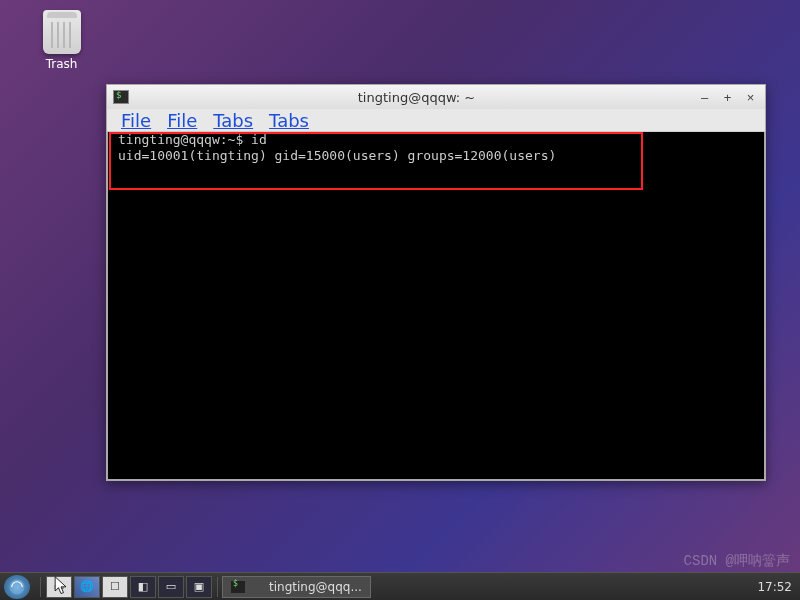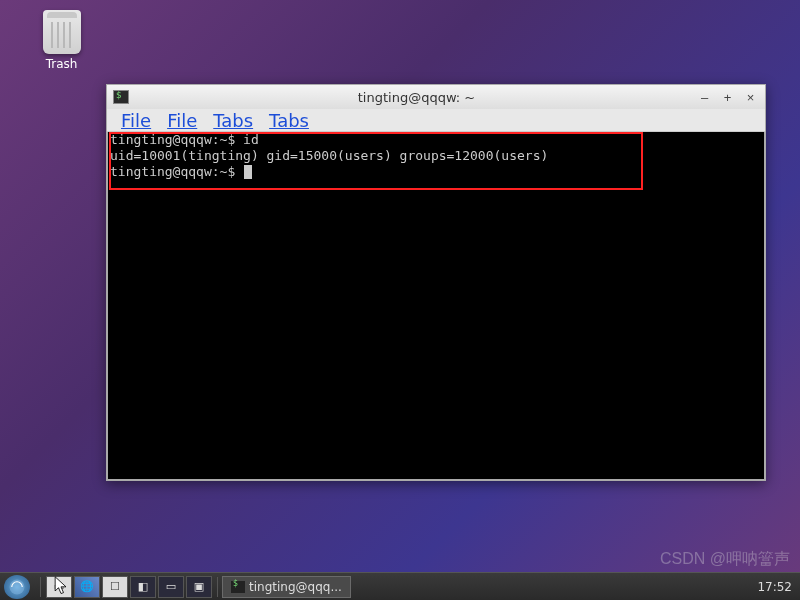--- a/index.html
+++ b/index.html
@@ -54,21 +54,21 @@
     }
     .menubar {
       height: 23px; background: #e8e8e8; border-bottom: 1px solid #ccc;
       display: flex; align-items: center; padding: 0 6px;
       font-size: 18px; color: #1d4ed8;
     }
     .menubar span { padding: 0 8px; text-decoration: underline; text-decoration-style: solid; text-underline-offset: 1px; cursor:pointer; }
     .terminal-body {
       flex: 1; background: #000; color: #ccc;
       font-family: "DejaVu Sans Mono", monospace;
-      font-size: 13px; padding: 0 2px 2px;
+      font-size: 13px; padding: 0 10px 2px;
       position: relative; line-height: 16px;
       border: 1px solid #aaa; border-top:none;
     }
     .highlight-box {
       position: absolute; top: 0; left: 1px;
       width: 534px; height: 58px;
       border: 2px solid #f22; pointer-events: none;
     }
     .term-line { white-space: pre; }
     .cursor {
@@ -94,29 +94,29 @@
       display:flex; align-items:center; justify-content:center;
       cursor:pointer; font-size:11px;
     }
     .launcher-icon.light { background:#ddd; color:#333; }
     .launcher-icon.blue { background:linear-gradient(45deg,#3a5a9a,#6a8aca); }
     .launcher-icon.dark { background:#2a2a3a; }
     .divider { width:1px; height:20px; background:#555; margin: 0 4px; }
     .task-entry {
       height: 22px; padding: 0 8px; background: #4a4a4a;
       border: 1px solid #6a6a6a; display:flex; align-items:center;
-      gap:4px; cursor:pointer; font-size:12px;
+      gap:24px; cursor:pointer; font-size:12px;
     }
     .task-entry .mini-icon { width:14px; height:12px; background:#222; position:relative; }
     .task-entry .mini-icon::after { content:"$"; color:#7d7; font-size:8px; position:absolute; left:2px; top:-2px; }
     .tray { margin-left: auto; display:flex; align-items:flex-start; gap:8px; padding-right:4px; }
     .watermark {
       position:absolute; right:10px; bottom:30px;
-      color:rgba(220,220,220,.35); font-size:16px;
-      font-family: Liberation Sans, sans-serif; pointer-events:none;
+      color:rgba(220,220,220,.35); font-size:14px;
+      font-family: Liberation Mono, monospace; pointer-events:none;
     }
     .cursor-arrow {
       position:absolute; left:54px; bottom:4px; width:14px; height:20px;
       pointer-events:none;
     }
   </style>
 </head>
 <body>
 
 <div class="desktop">
@@ -138,21 +138,20 @@
     <div class="menubar">
       <span>File</span>
       <span>File</span>
       <span>Tabs</span>
       <span>Tabs</span>
     </div>
     <div class="terminal-body">
       <div class="highlight-box"></div>
       <div class="term-line">tingting@qqqw:~$ id</div>
       <div class="term-line">uid=10001(tingting) gid=15000(users) groups=12000(users)</div>
-      <div class="term-line"><span>tingting@qqqw:~$ </span><span class="cursor"></span></div>
     </div>
   </div>
 
   <div class="watermark">CSDN @呷呐簹声</div>
 </div>
 
 <div class="taskbar">
   <div class="start-btn">
     <svg viewBox="0 0 24 24">
         <circle cx="12" cy="12" r="10" fill="#a8d8ff" opacity=".3"></circle>

